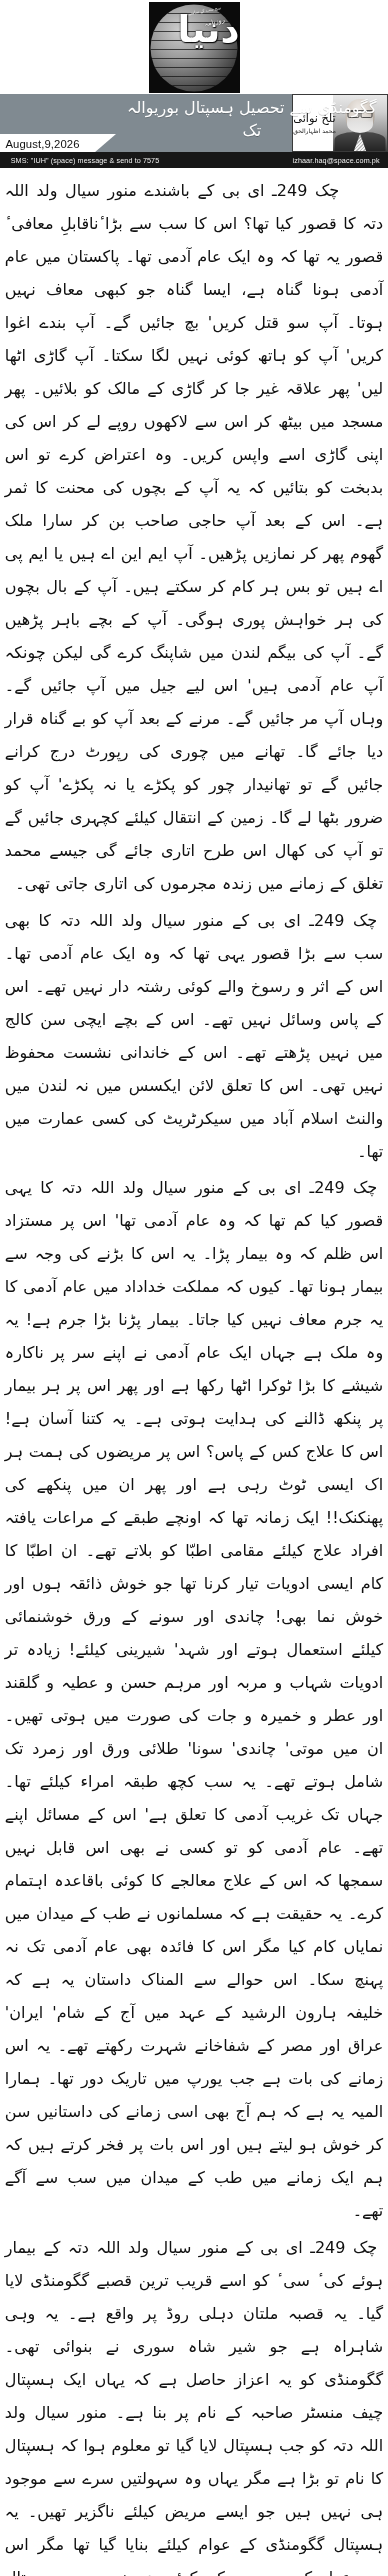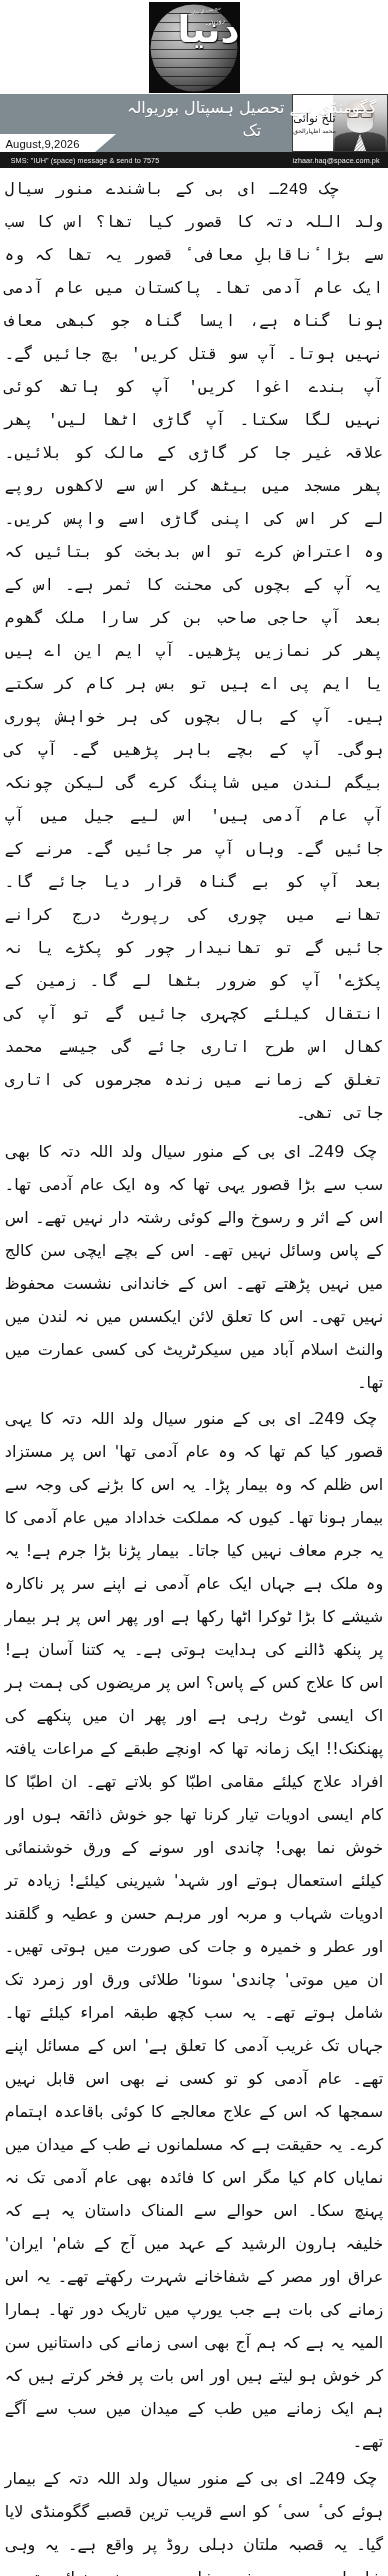--- a/index.html
+++ b/index.html
@@ -290,21 +290,21 @@
     margin: 0 0 3.6px 0;
     color: #101010;
     font-family: "DejaVu Sans", sans-serif;
     font-size: 16px;
     line-height: 33px;
     text-align: justify;
     text-justify: inter-word;
     direction: rtl;
     word-spacing: 0.6px;
   }
-  .para.first { text-indent: 44px; font-family: Liberation Mono, monospace; }
+  .para.first { text-indent: 44px; }
   .para.indent { text-indent: 6px; }
 </style>
 </head>
 <body>
 
 <div class="masthead">
   <div class="logo-box">
     <div class="logo-globe"></div>
     <div class="logo-tiny">سچ سب کے سامنے</div>
     <div class="logo-kicker">روزنامہ</div>

